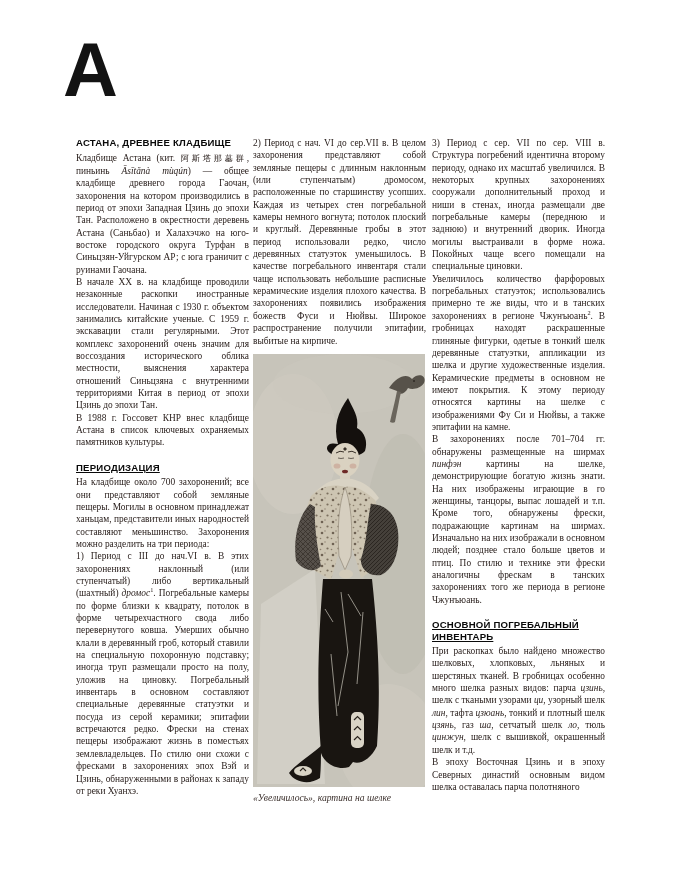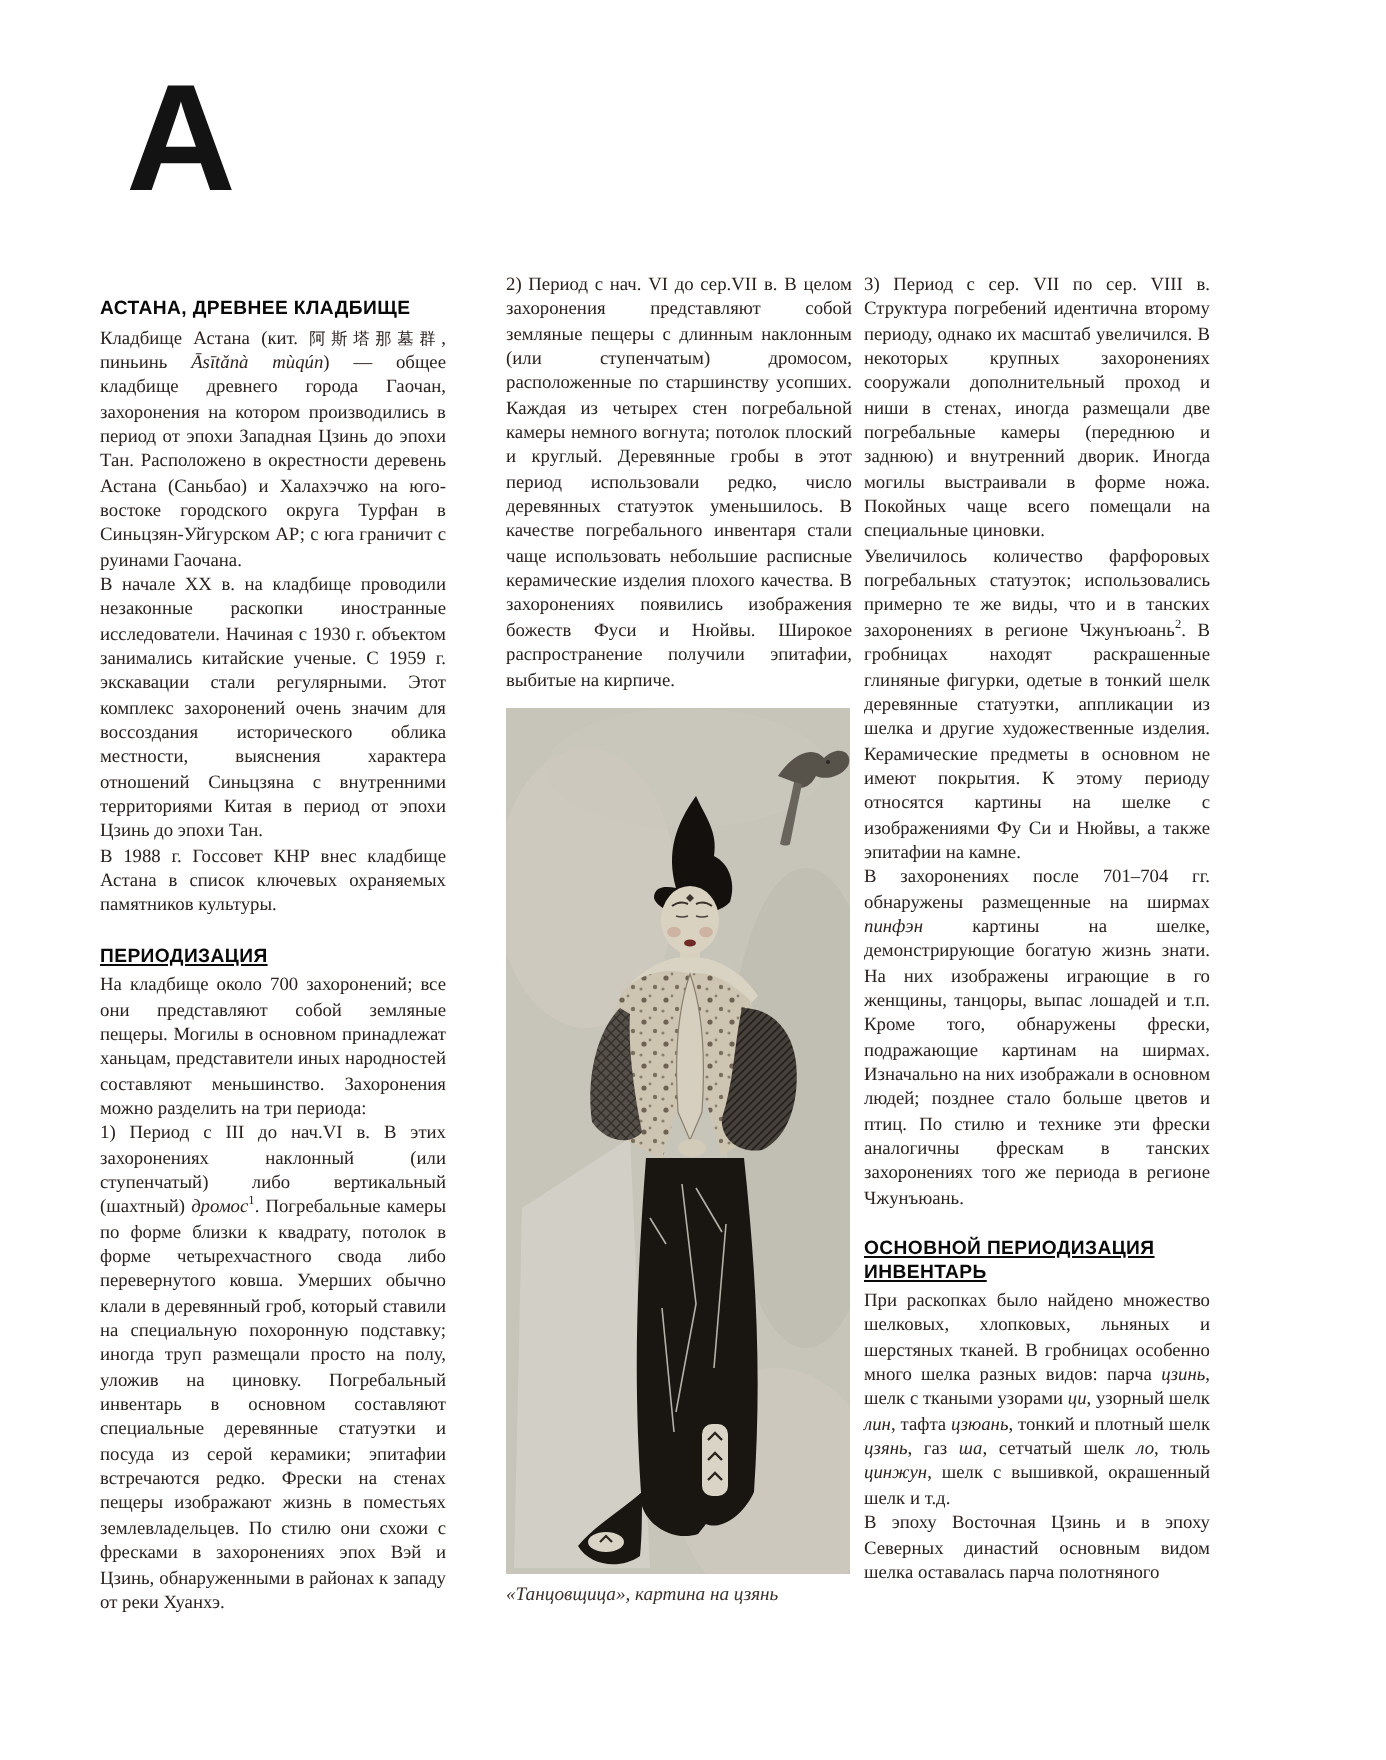--- a/index.html
+++ b/index.html
@@ -11,21 +11,21 @@
   }
   .dropcap {
     position:absolute; left:63px; top:32px;
     font-family:"Liberation Sans", sans-serif; font-weight:700;
     font-size:76px; line-height:1; color:#131313; letter-spacing:-2px;
   }
   .col {
     position:absolute; top:137px; width:173px;
     font-size:9.4px; line-height:12.35px; text-align:justify;
   }
-  .col-1 { left:50px;margin-top:12px; }
+  .col-1 { left:76px; }
   .col-2 { left:253px; }
   .col-3 { left:432px; }
   .art-heading, .sub-heading {
     font-family:"Liberation Sans", sans-serif; font-weight:700;
     font-size:9.6px; line-height:11.5px; letter-spacing:0.2px; color:#090909;
     text-align:left; margin:0 0 3px 0;
   }
   .sub-heading { margin-top:13px;text-decoration:underline; }
   .para { margin:0; }
   .it { font-style:italic; }
@@ -138,26 +138,26 @@
           <rect x="98" y="358" width="13" height="36" rx="5" fill="#d9d4c6"></rect>
           <g stroke="#2a241e" stroke-width="1.2" fill="none">
             <path d="M101 366 l3.5 -3.5 l3.5 3.5"></path>
             <path d="M101 376 l3.5 -3.5 l3.5 3.5"></path>
             <path d="M101 386 l3.5 -3.5 l3.5 3.5"></path>
           </g>
           <ellipse cx="50" cy="417" rx="9" ry="5" fill="#d9d4c6"></ellipse>
           <path d="M47 417 l3 -3 l3 3" stroke="#2a241e" stroke-width="1.1" fill="none"></path>
         </g>
       </svg>
-      <div class="caption">«Танцовщица», картина на цзянь</div>
+      <div class="caption">«Увеличилось», картина на шелке</div>
     </div>
   </div>
 
   <div class="col col-3">
     <p class="para"><span>3) Период с сер. VII по сер. VIII в. Структура погребений идентична второму периоду, однако их масштаб увеличился. В некоторых крупных захоронениях сооружали дополнительный проход и ниши в стенах, иногда размещали две погребальные камеры (переднюю и заднюю) и внутренний дворик. Иногда могилы выстраивали в форме ножа. Покойных чаще всего помещали на специальные циновки.</span></p>
     <p class="para"><span>Увеличилось количество фарфоровых погребальных статуэток; использовались примерно те же виды, что и в танских захоронениях в регионе Чжунъюань</span><sup class="fn">2</sup><span>. В гробницах находят раскрашенные глиняные фигурки, одетые в тонкий шелк деревянные статуэтки, аппликации из шелка и другие художественные изделия. Керамические предметы в основном не имеют покрытия. К этому периоду относятся картины на шелке с изображениями Фу Си и Нюйвы, а также эпитафии на камне.</span></p>
     <p class="para"><span>В захоронениях после 701–704 гг. обнаружены размещенные на ширмах </span><span class="it">пинфэн</span><span> картины на шелке, демонстрирующие богатую жизнь знати. На них изображены играющие в го женщины, танцоры, выпас лошадей и т.п. Кроме того, обнаружены фрески, подражающие картинам на ширмах. Изначально на них изображали в основном людей; позднее стало больше цветов и птиц. По стилю и технике эти фрески аналогичны фрескам в танских захоронениях того же периода в регионе Чжунъюань.</span></p>
-    <div class="sub-heading">ОСНОВНОЙ ПЕРИОДИЗАЦИЯ ИНВЕНТАРЬ</div>
+    <div class="sub-heading">ОСНОВНОЙ ПОГРЕБАЛЬНЫЙ ИНВЕНТАРЬ</div>
     <p class="para"><span>При раскопках было найдено множество шелковых, хлопковых, льняных и шерстяных тканей. В гробницах особенно много шелка разных видов: парча </span><span class="it">цзинь</span><span>, шелк с ткаными узорами </span><span class="it">ци</span><span>, узорный шелк </span><span class="it">лин</span><span>, тафта </span><span class="it">цзюань</span><span>, тонкий и плотный шелк </span><span class="it">цзянь</span><span>, газ </span><span class="it">ша</span><span>, сетчатый шелк </span><span class="it">ло</span><span>, тюль </span><span class="it">цинжун</span><span>, шелк с вышивкой, окрашенный шелк и т.д.</span></p>
     <p class="para"><span>В эпоху Восточная Цзинь и в эпоху Северных династий основным видом шелка оставалась парча полотняного</span></p>
   </div>
 
 </div>
 
 </body></html>

